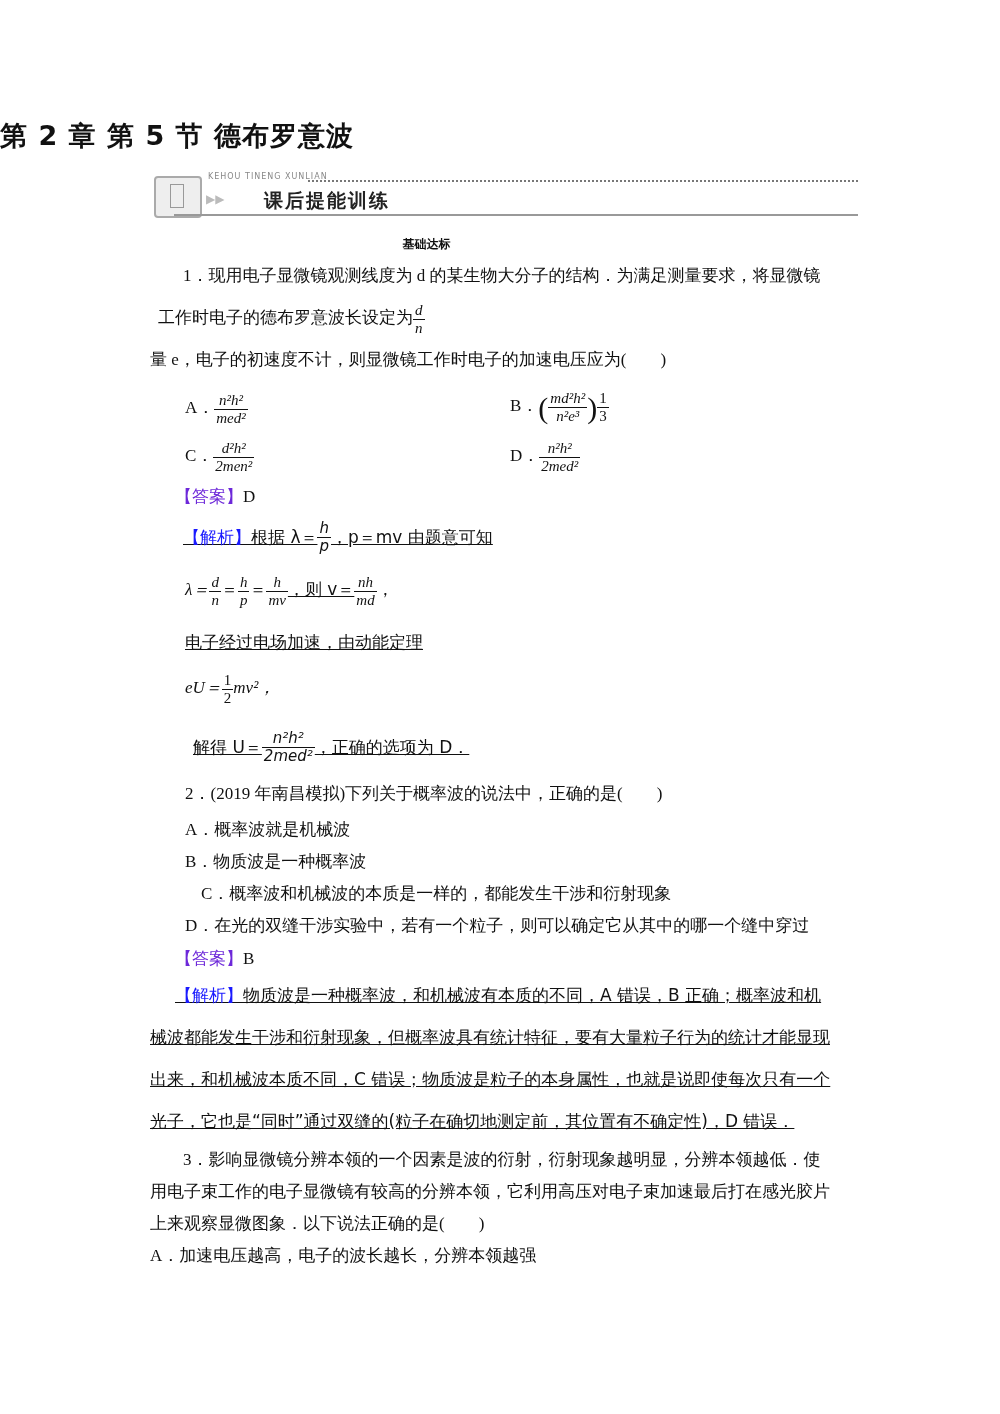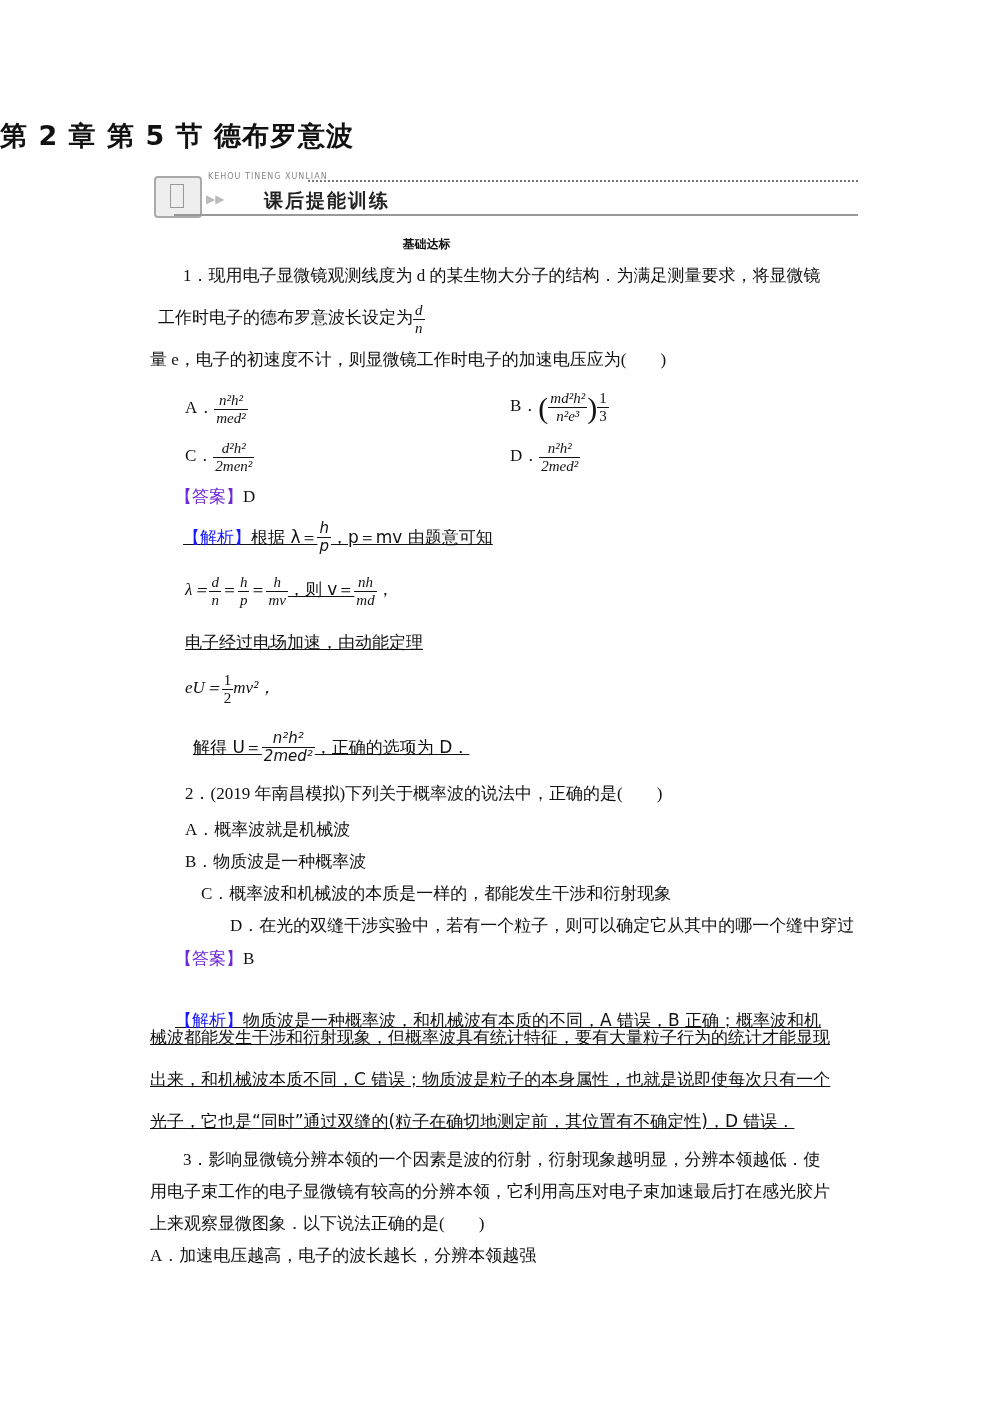--- a/index.html
+++ b/index.html
@@ -86,26 +86,26 @@
 </div>
 
 <div class="abs p sans" style="left:185px; top:730px;margin-left:8px;">
   <span>解得 U＝</span><span class="frac"><span class="num">n²h²</span><span class="den">2med²</span></span><span>，正确的选项为 D．</span>
 </div>
 
 <div class="abs p" style="left:185px; top:784px;">2．(2019 年南昌模拟)下列关于概率波的说法中，正确的是(　　)</div>
 <div class="abs p" style="left:185px; top:820px;">A．概率波就是机械波</div>
 <div class="abs p" style="left:185px; top:852px;">B．物质波是一种概率波</div>
 <div class="abs p" style="left:201px; top:884px;">C．概率波和机械波的本质是一样的，都能发生干涉和衍射现象</div>
-<div class="abs p" style="left:185px; top:916px;margin-left:45px;">D．在光的双缝干涉实验中，若有一个粒子，则可以确定它从其中的哪一个缝中穿过</div>
+<div class="abs p" style="left:185px; top:916px;">D．在光的双缝干涉实验中，若有一个粒子，则可以确定它从其中的哪一个缝中穿过</div>
 <div class="abs p" style="left:175px; top:948px;">
   <span class="red">【答案】</span><span>B</span>
 </div>
 
-<div class="abs p sans" style="left:175px; top:985px;margin-top:25px;">
+<div class="abs p sans" style="left:175px; top:985px;">
   <span class="blue">【解析】</span><span>物质波是一种概率波，和机械波有本质的不同，A 错误，B 正确；概率波和机</span>
 </div>
 <div class="abs p sans" style="left:150px; top:1027px;">械波都能发生干涉和衍射现象，但概率波具有统计特征，要有大量粒子行为的统计才能显现</div>
 <div class="abs p sans" style="left:150px; top:1069px;">出来，和机械波本质不同，C 错误；物质波是粒子的本身属性，也就是说即使每次只有一个</div>
 <div class="abs p sans" style="left:150px; top:1111px;">光子，它也是“同时”通过双缝的(粒子在确切地测定前，其位置有不确定性)，D 错误．</div>
 
 <div class="abs p" style="left:183px; top:1150px;">3．影响显微镜分辨本领的一个因素是波的衍射，衍射现象越明显，分辨本领越低．使</div>
 <div class="abs p" style="left:150px; top:1182px;">用电子束工作的电子显微镜有较高的分辨本领，它利用高压对电子束加速最后打在感光胶片</div>
 <div class="abs p" style="left:150px; top:1214px;">上来观察显微图象．以下说法正确的是(　　)</div>
 <div class="abs p" style="left:150px; top:1246px;">A．加速电压越高，电子的波长越长，分辨本领越强</div>

